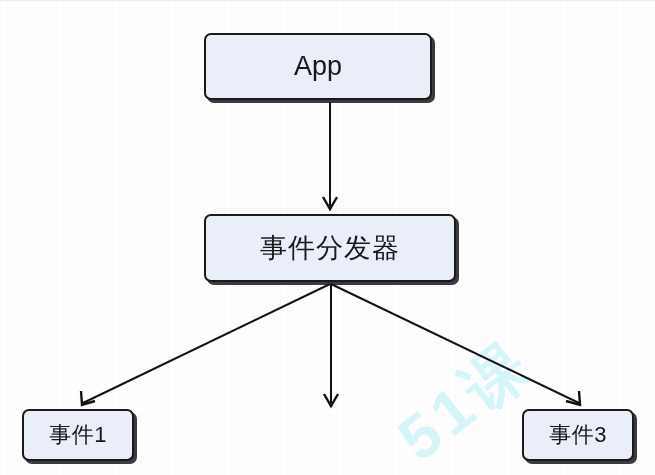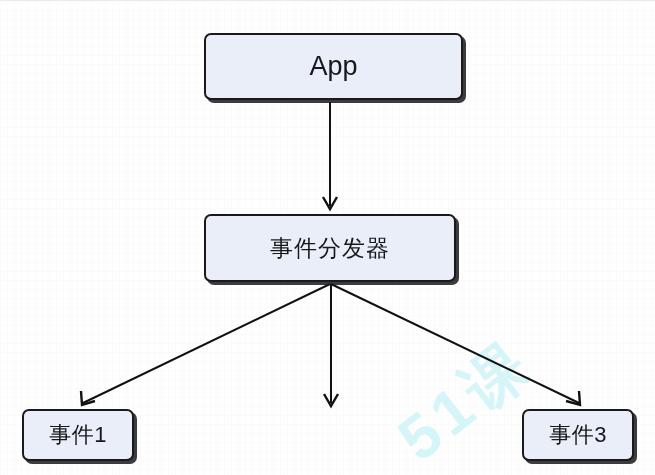--- a/index.html
+++ b/index.html
@@ -51,28 +51,28 @@
     color: #17181a;
     box-shadow: 3px 3px 0 rgba(25,25,30,0.85);
     user-select: none;
   }
   .node-label {
     line-height: 1;
     white-space: nowrap;
   }
   #node-app {
     left: 204px; top: 32px;
-    width: 259px; height: 67px;
+    width: 228px; height: 67px;
   }
   #node-app .node-label { font-size: 27px; }
   #node-dispatcher {
     left: 204px; top: 213px;
     width: 252px; height: 68px;
   }
-  #node-dispatcher .node-label { font-size: 23px; letter-spacing: 1px; }
+  #node-dispatcher .node-label { font-size: 27px; letter-spacing: 1px; }
   .leaf {
     width: 112px; height: 52px;
     top: 408px;
   }
   .leaf .node-label { font-size: 22px; letter-spacing: 0.5px; }
   #node-event-1 { left: 22px; }
   #node-event-2 { left: 272px; }
   #node-event-3 { left: 522px; }
 
   #watermark {

